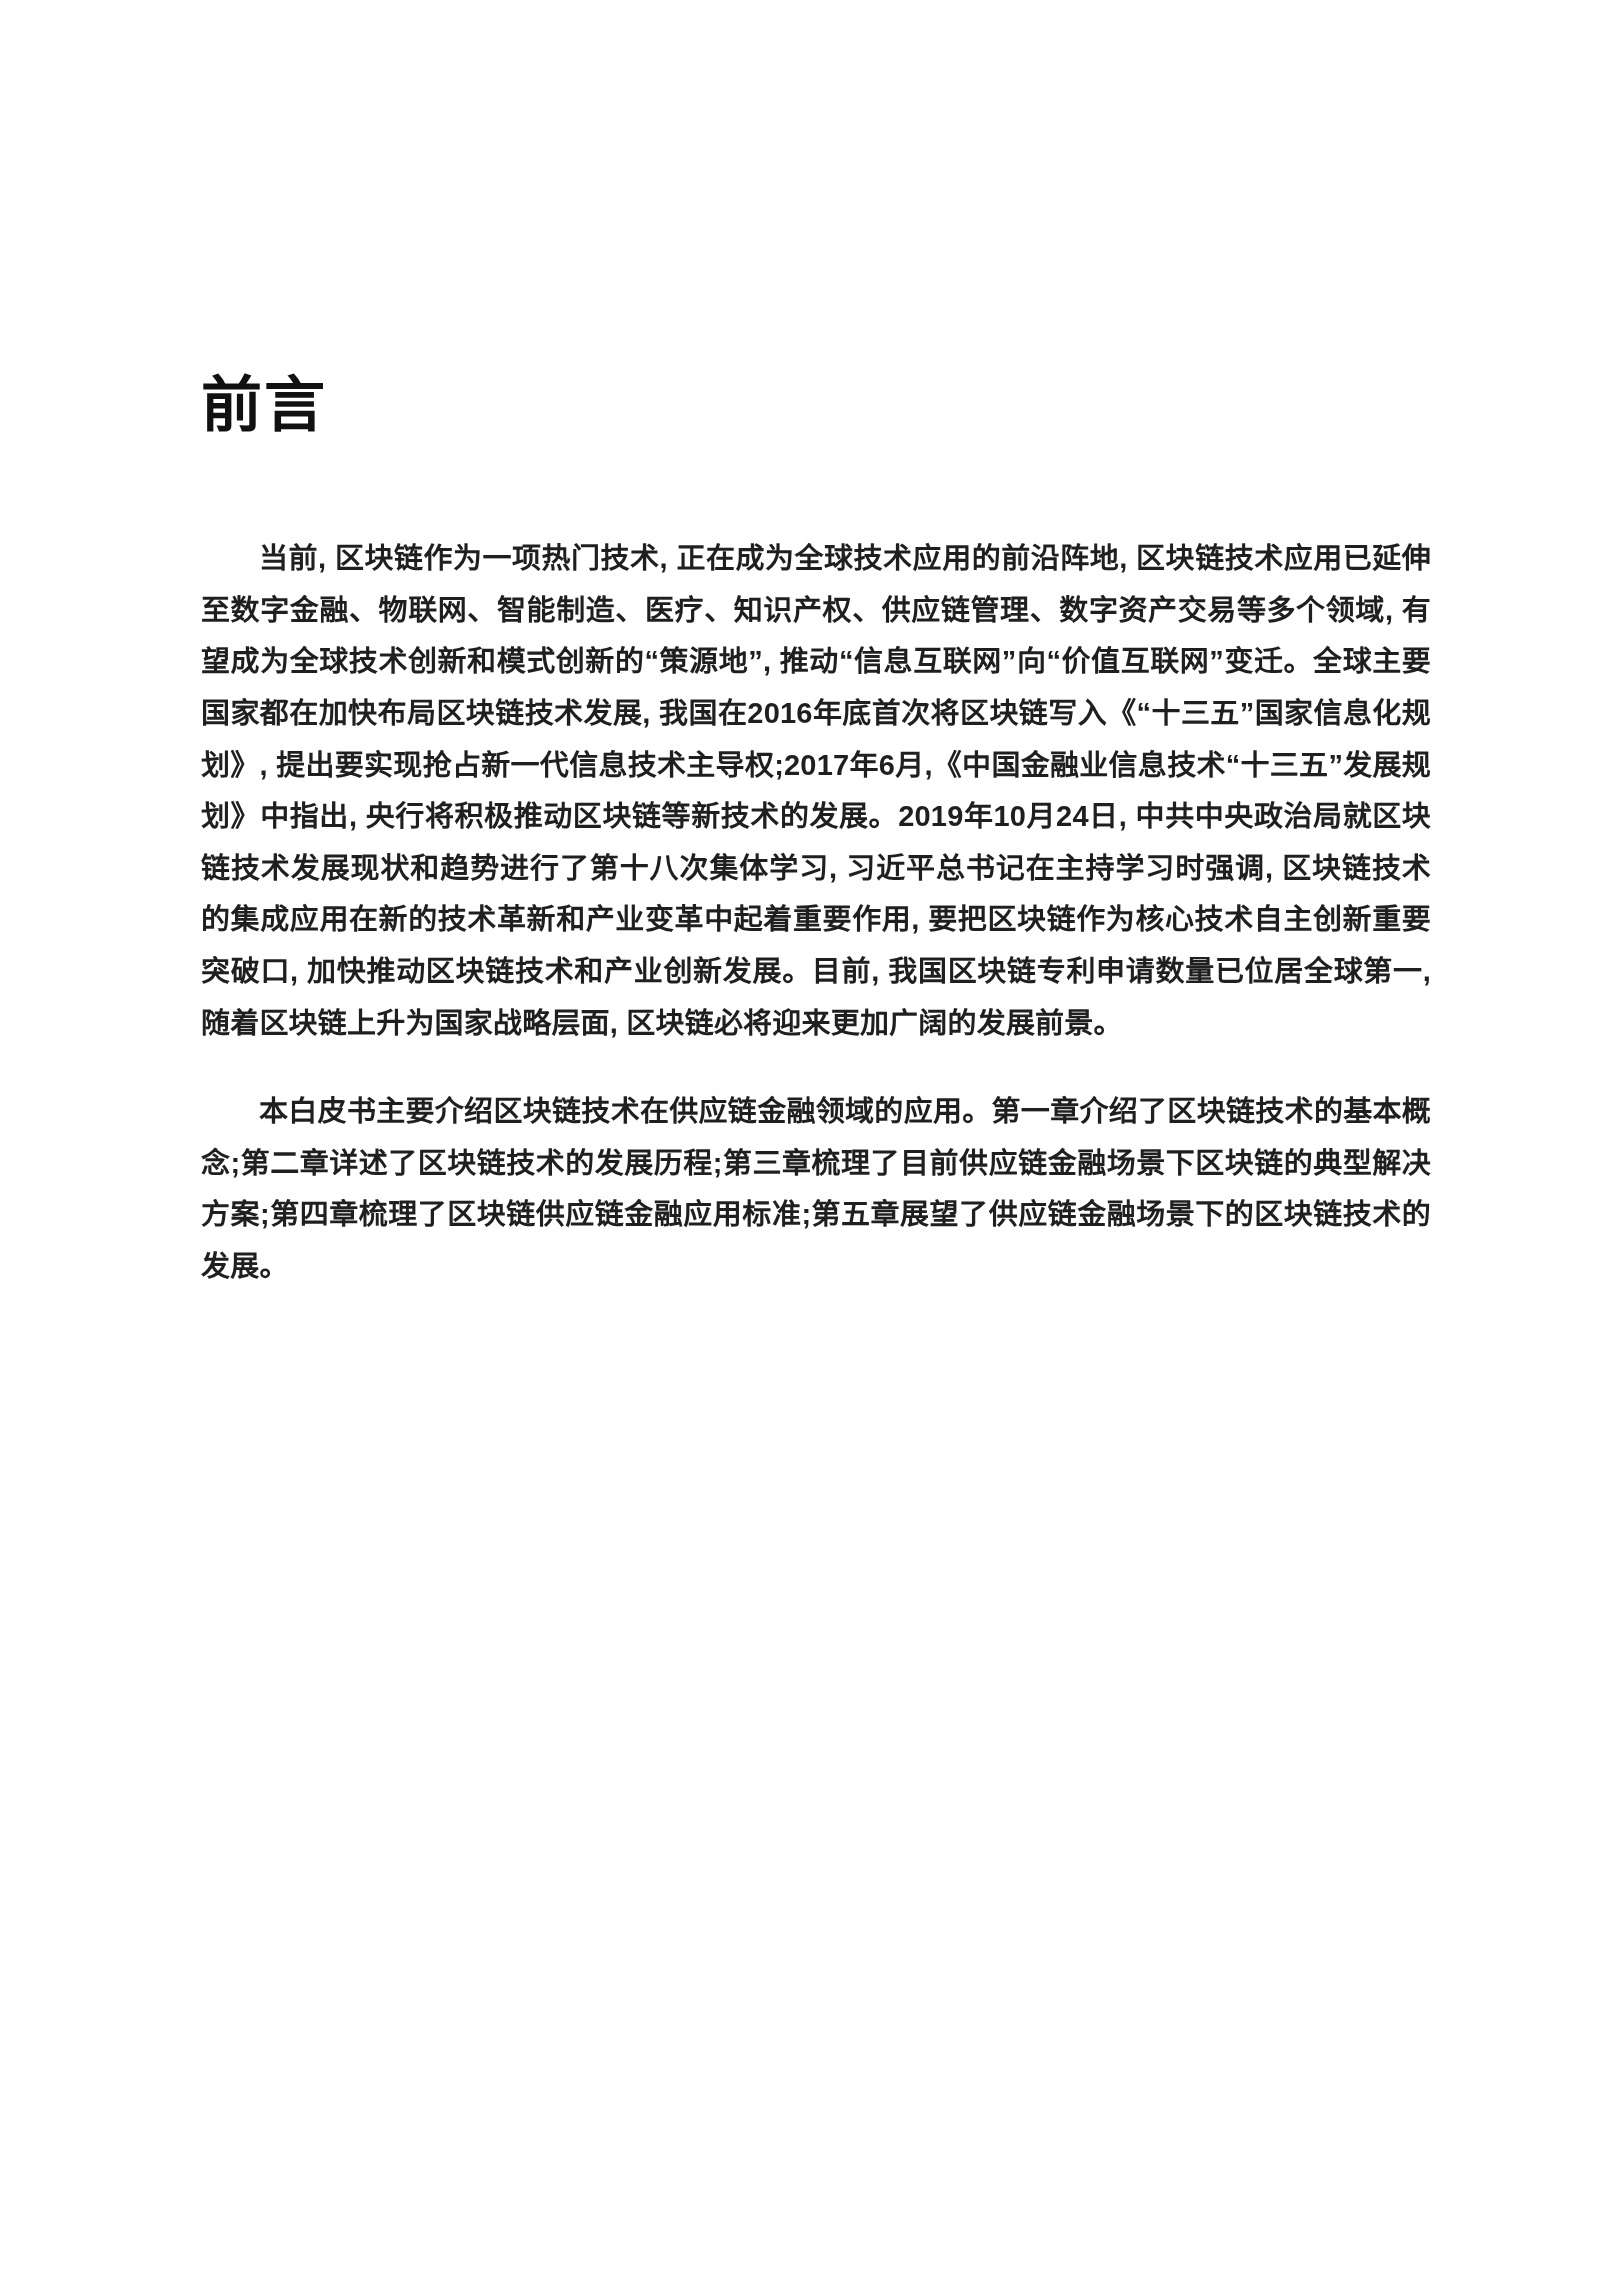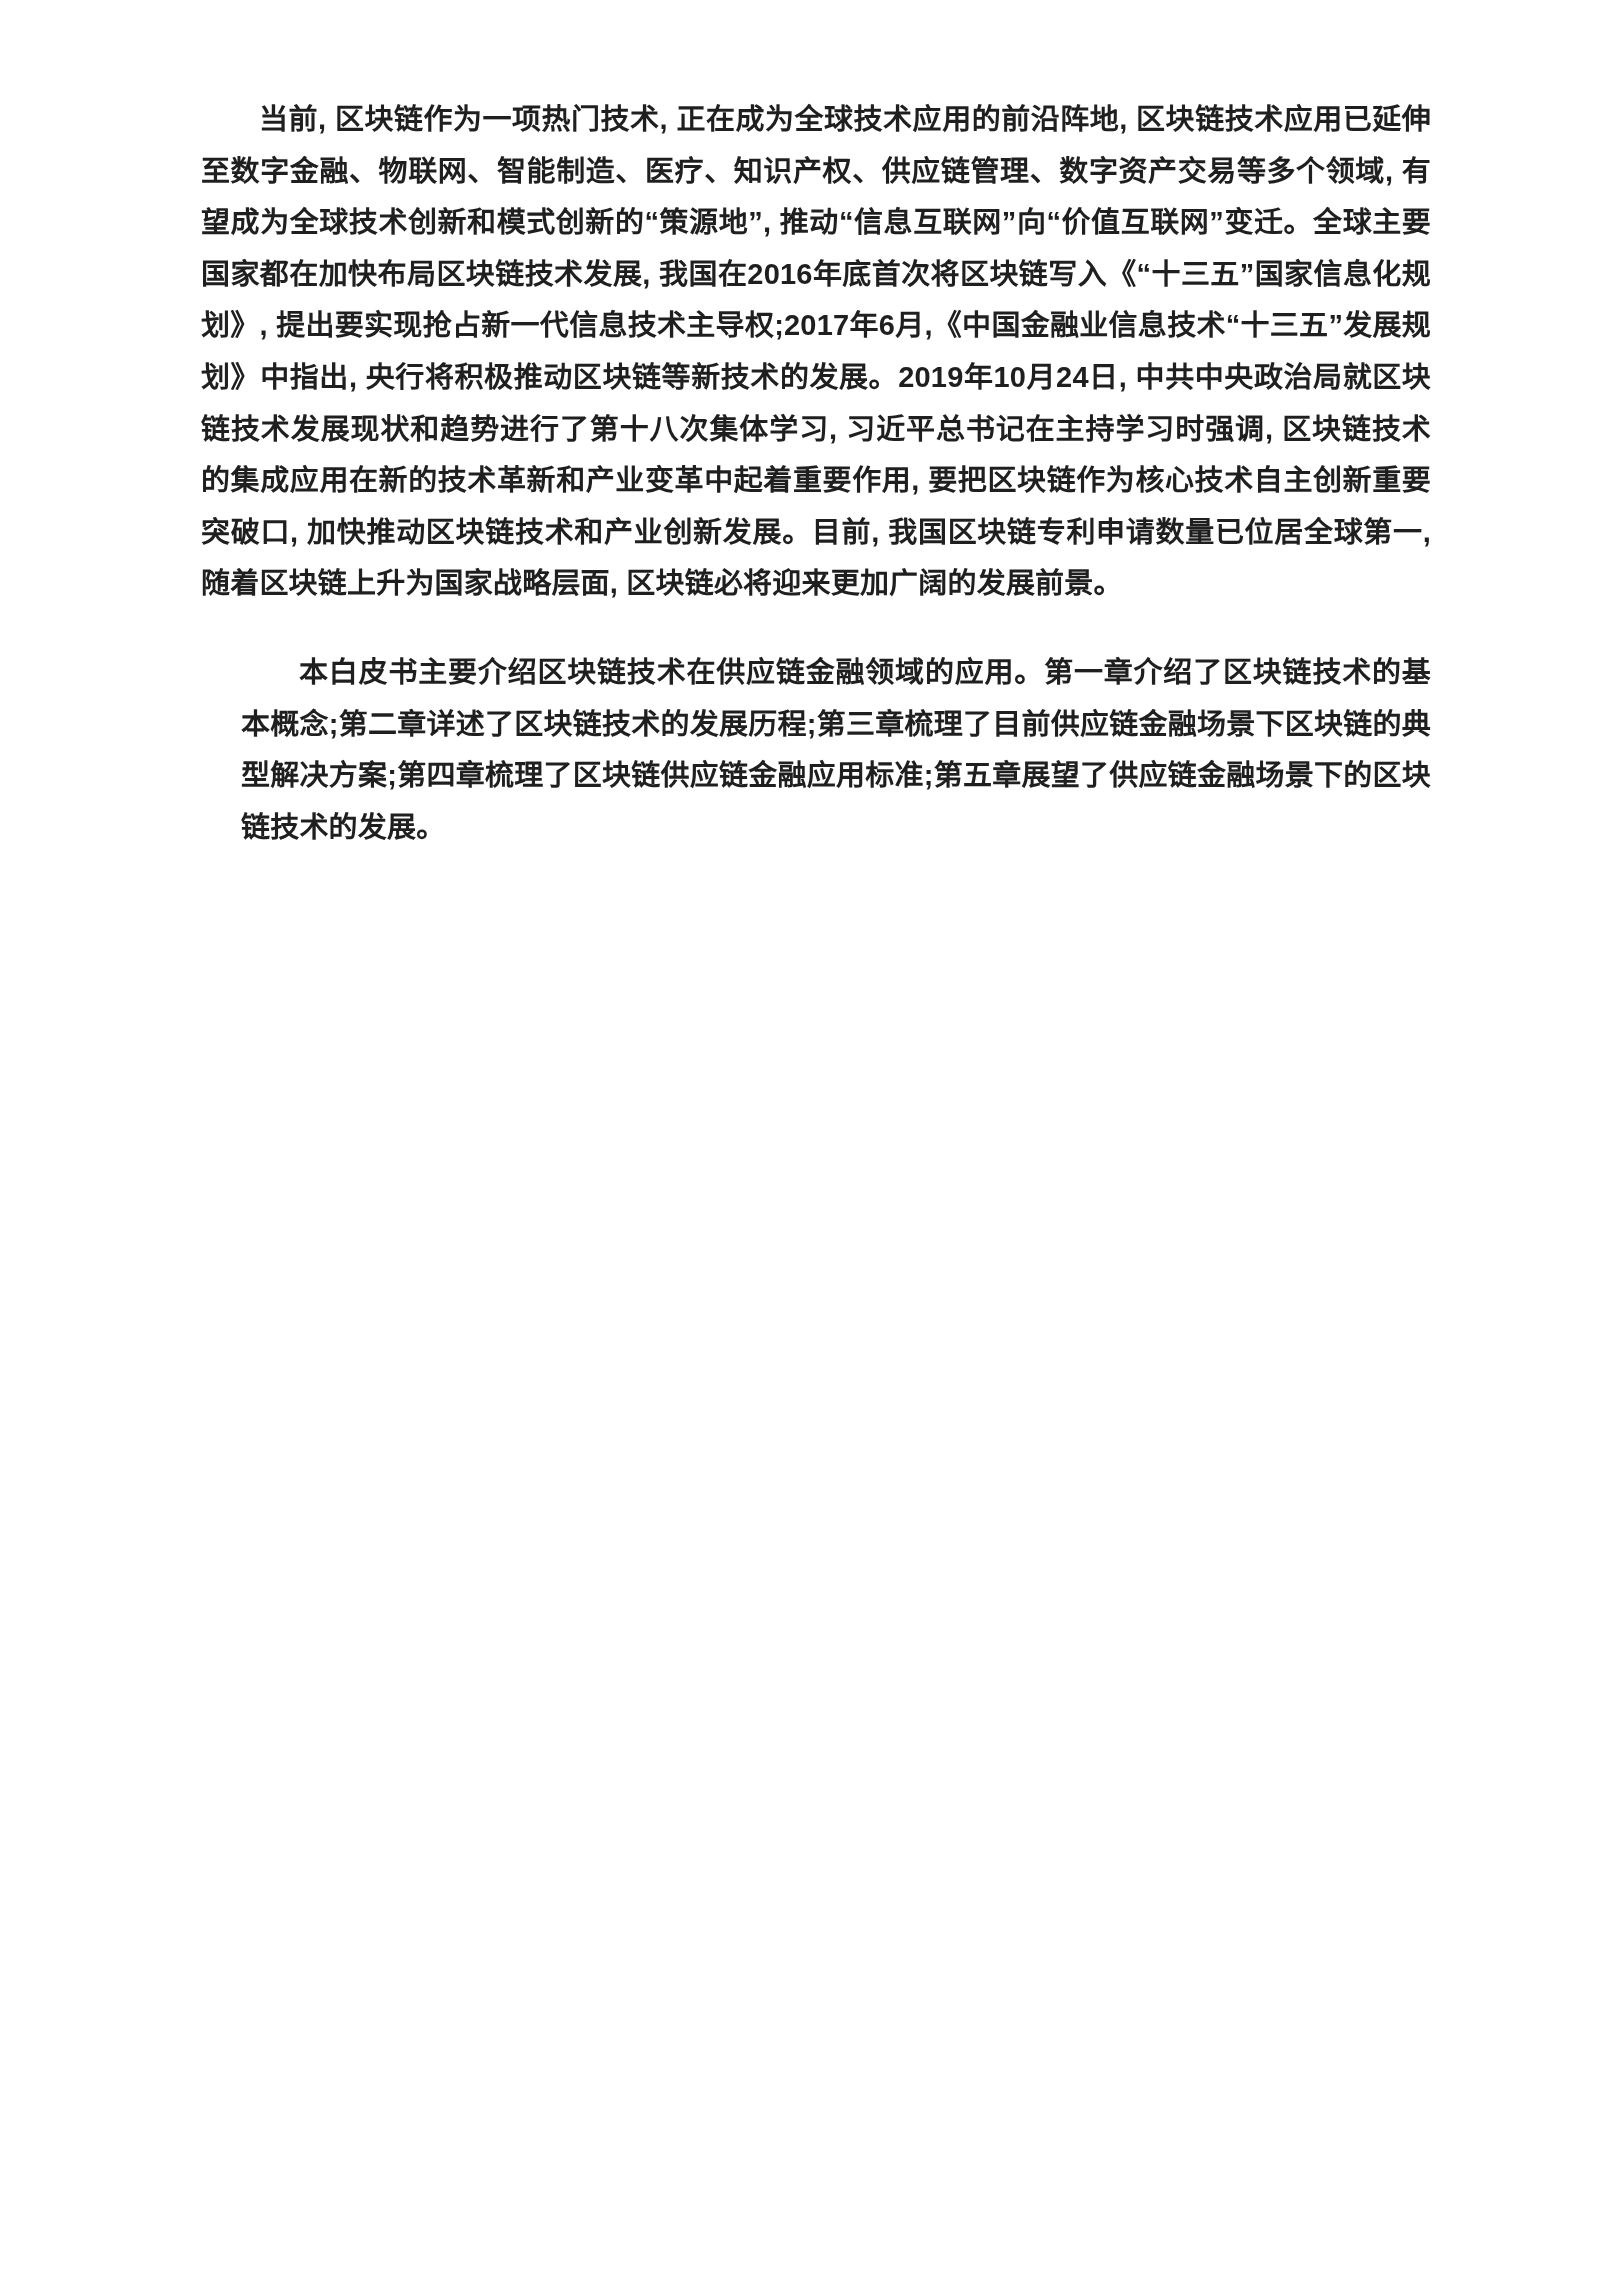--- a/index.html
+++ b/index.html
@@ -41,29 +41,29 @@
     line-height: 1.78;
     color: #1f1f1f;
     text-align: justify;
     text-justify: inter-character;
     text-indent: 2em;
     margin: 0 0 37px 0;
     letter-spacing: 0.2px;
   }
   .para:last-child {
     margin-bottom: 0;
-    margin-left: 40px;
   }
 </style>
 </head>
 <body>
 
 <div class="page">
   <div class="content">
 
+    <h1 class="doc-title">前言</h1>
 
     <div class="body-block">
       <p class="para">当前, 区块链作为一项热门技术, 正在成为全球技术应用的前沿阵地, 区块链技术应用已延伸至数字金融、物联网、智能制造、医疗、知识产权、供应链管理、数字资产交易等多个领域, 有望成为全球技术创新和模式创新的“策源地”, 推动“信息互联网”向“价值互联网”变迁。全球主要国家都在加快布局区块链技术发展, 我国在2016年底首次将区块链写入《“十三五”国家信息化规划》, 提出要实现抢占新一代信息技术主导权;2017年6月,《中国金融业信息技术“十三五”发展规划》中指出, 央行将积极推动区块链等新技术的发展。2019年10月24日, 中共中央政治局就区块链技术发展现状和趋势进行了第十八次集体学习, 习近平总书记在主持学习时强调, 区块链技术的集成应用在新的技术革新和产业变革中起着重要作用, 要把区块链作为核心技术自主创新重要突破口, 加快推动区块链技术和产业创新发展。目前, 我国区块链专利申请数量已位居全球第一, 随着区块链上升为国家战略层面, 区块链必将迎来更加广阔的发展前景。</p>
       <p class="para">本白皮书主要介绍区块链技术在供应链金融领域的应用。第一章介绍了区块链技术的基本概念;第二章详述了区块链技术的发展历程;第三章梳理了目前供应链金融场景下区块链的典型解决方案;第四章梳理了区块链供应链金融应用标准;第五章展望了供应链金融场景下的区块链技术的发展。</p>
     </div>
 
   </div>
 </div>
 
 

